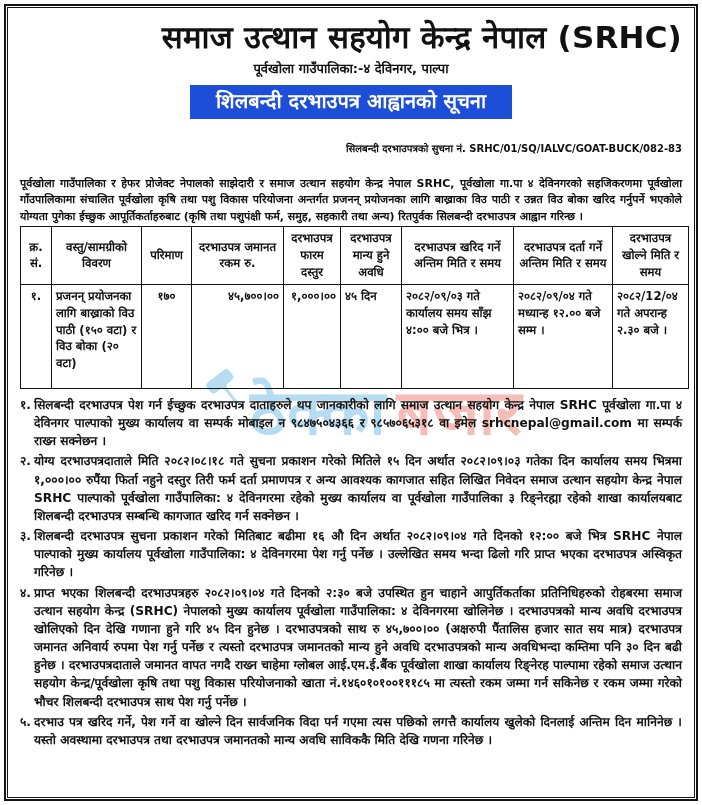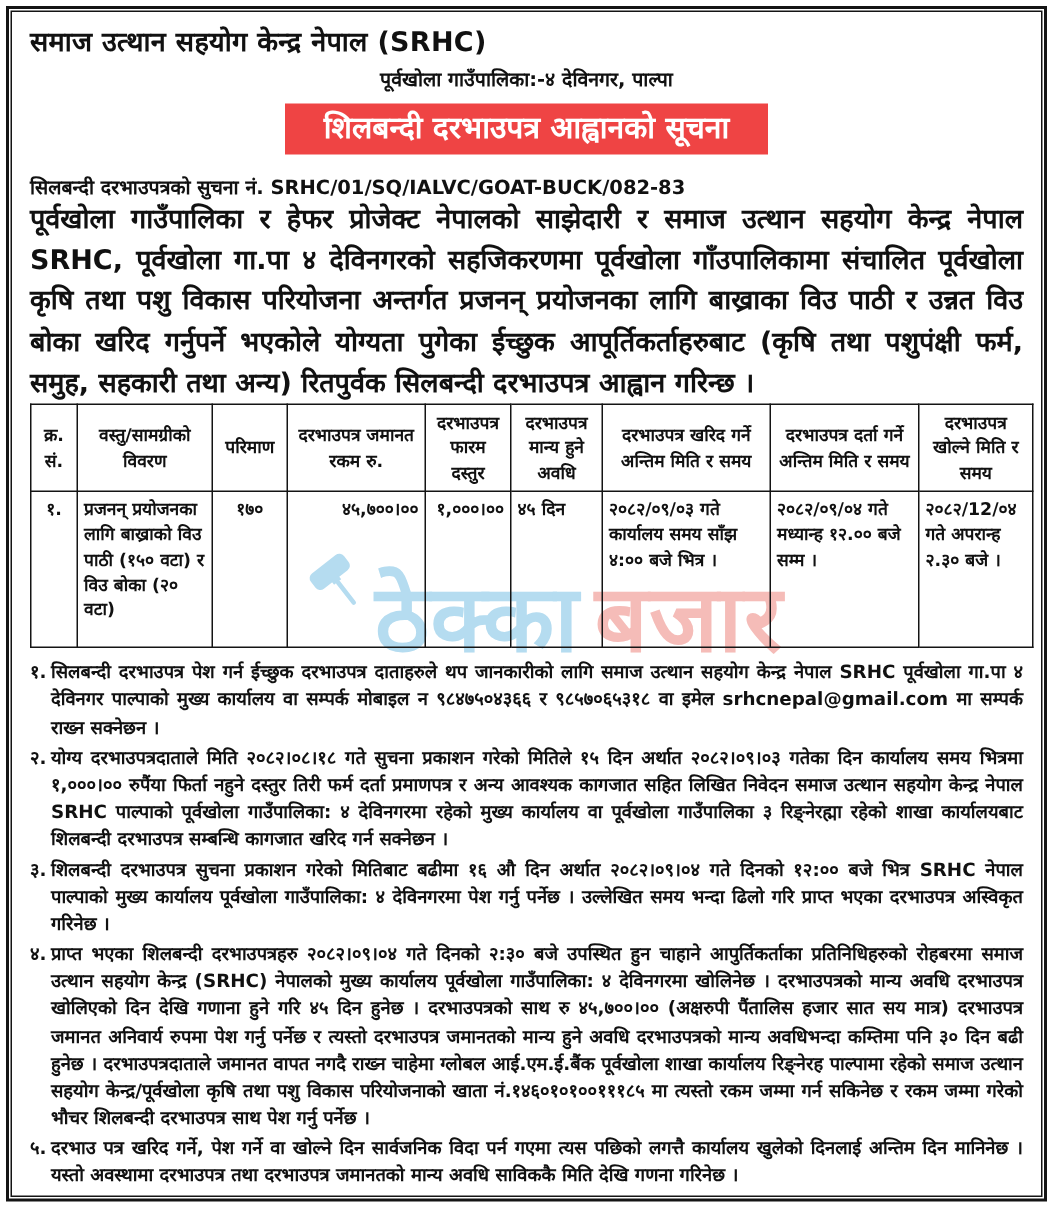--- a/index.html
+++ b/index.html
@@ -11,37 +11,37 @@
   .page{
     position:absolute;inset:4px;border:2px solid #141414;
   }
   .page-inner{
     position:absolute;inset:1px;border:1px solid #141414;
     padding:8px 12px 6px 12px;overflow:hidden;box-sizing:border-box;
   }
   .content{position:relative;z-index:1;}
   
   .org-title{
-    text-align:left;font-size:18px;font-weight:700;line-height:1.25;
+    text-align:right;font-size:31px;font-weight:700;line-height:1.25;
     margin-top:2px;letter-spacing:0.2px;
   }
   .org-address{
     text-align:center;font-size:13px;font-weight:700;margin-top:2px;
   }
   .banner-wrap{text-align:center;margin-top:8px;}
   .banner{
-    display:inline-block;background:#ef4444;color:#fff;font-size:20px;font-weight:700;
+    display:inline-block;background:#1d4ed8;color:#fff;font-size:20px;font-weight:700;
     padding:4px 26px 6px 26px;line-height:1.2;
   }
   .pub-line{ text-align:center;font-size:12.5px;font-weight:700;margin-top:7px;}
-  .notice-no-line{ text-align:left;font-size:13px;font-weight:700;margin-top:12px;}
+  .notice-no-line{ text-align:right;font-size:10px;font-weight:700;margin-top:22px;}
   
   .intro{
-    font-size:18px;font-weight:700;line-height:1.52;text-align:justify;
-    margin-top:0;
+    font-size:11px;font-weight:700;line-height:1.52;text-align:justify;
+    margin-top:21px;
   }
   
   .tbl-caption{
     text-align:center;font-size:13px;font-weight:700;margin-top:9px;margin-bottom:6px;
   }
   table.detail{
     width:100%;border-collapse:collapse;table-layout:fixed;
     font-size:11.6px;font-weight:700;
   }
   table.detail th,table.detail td{

